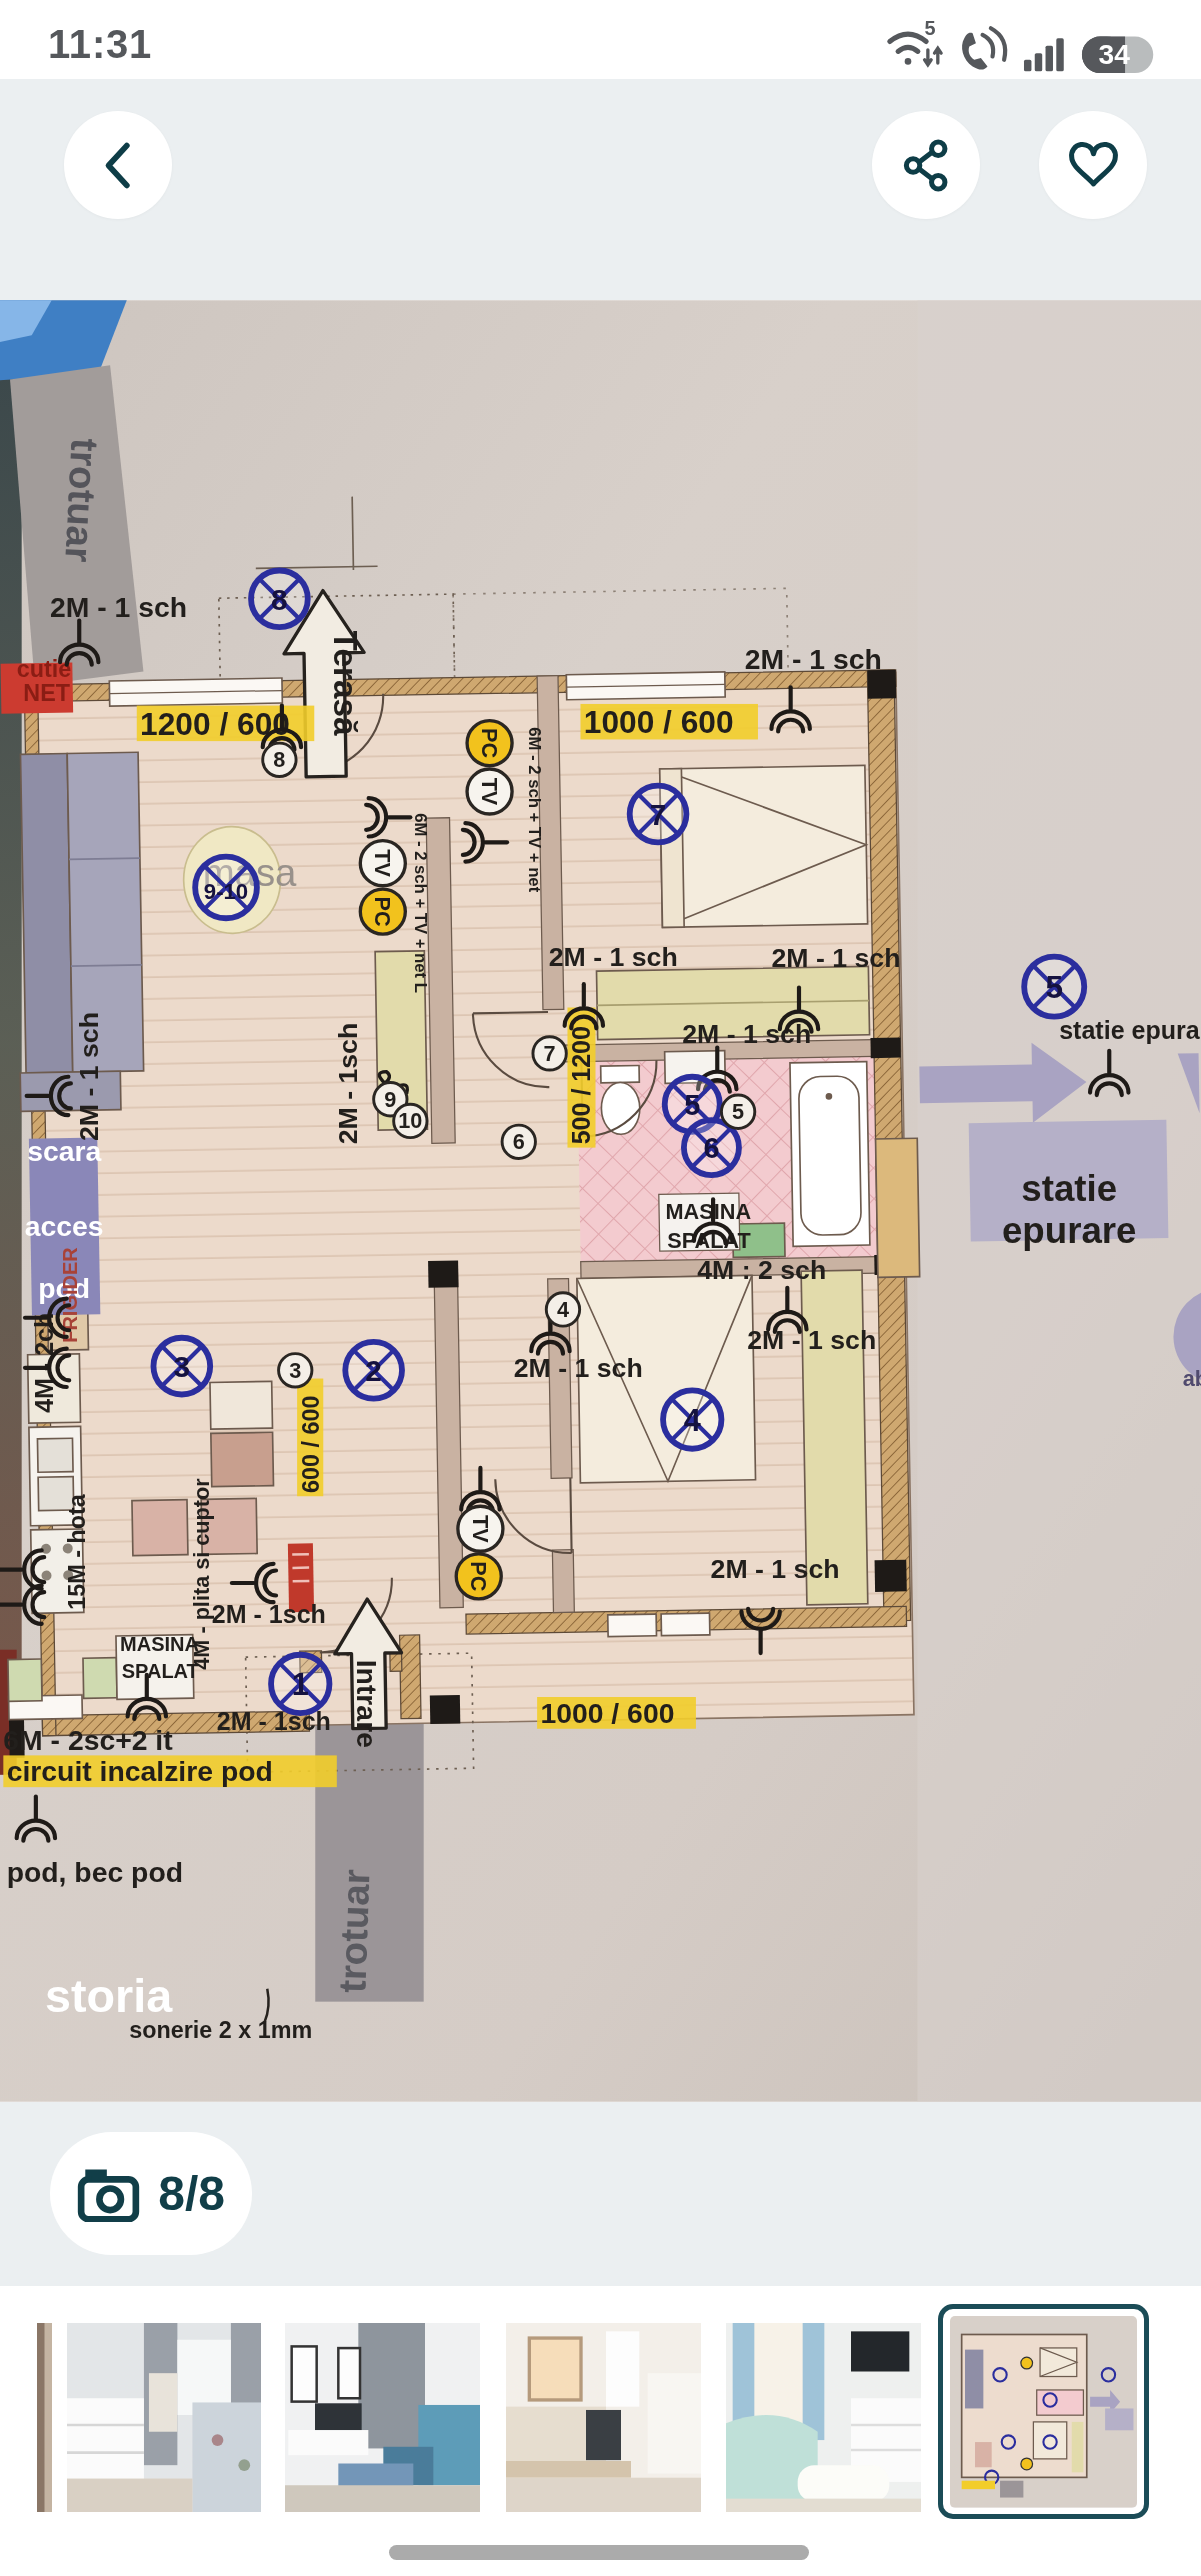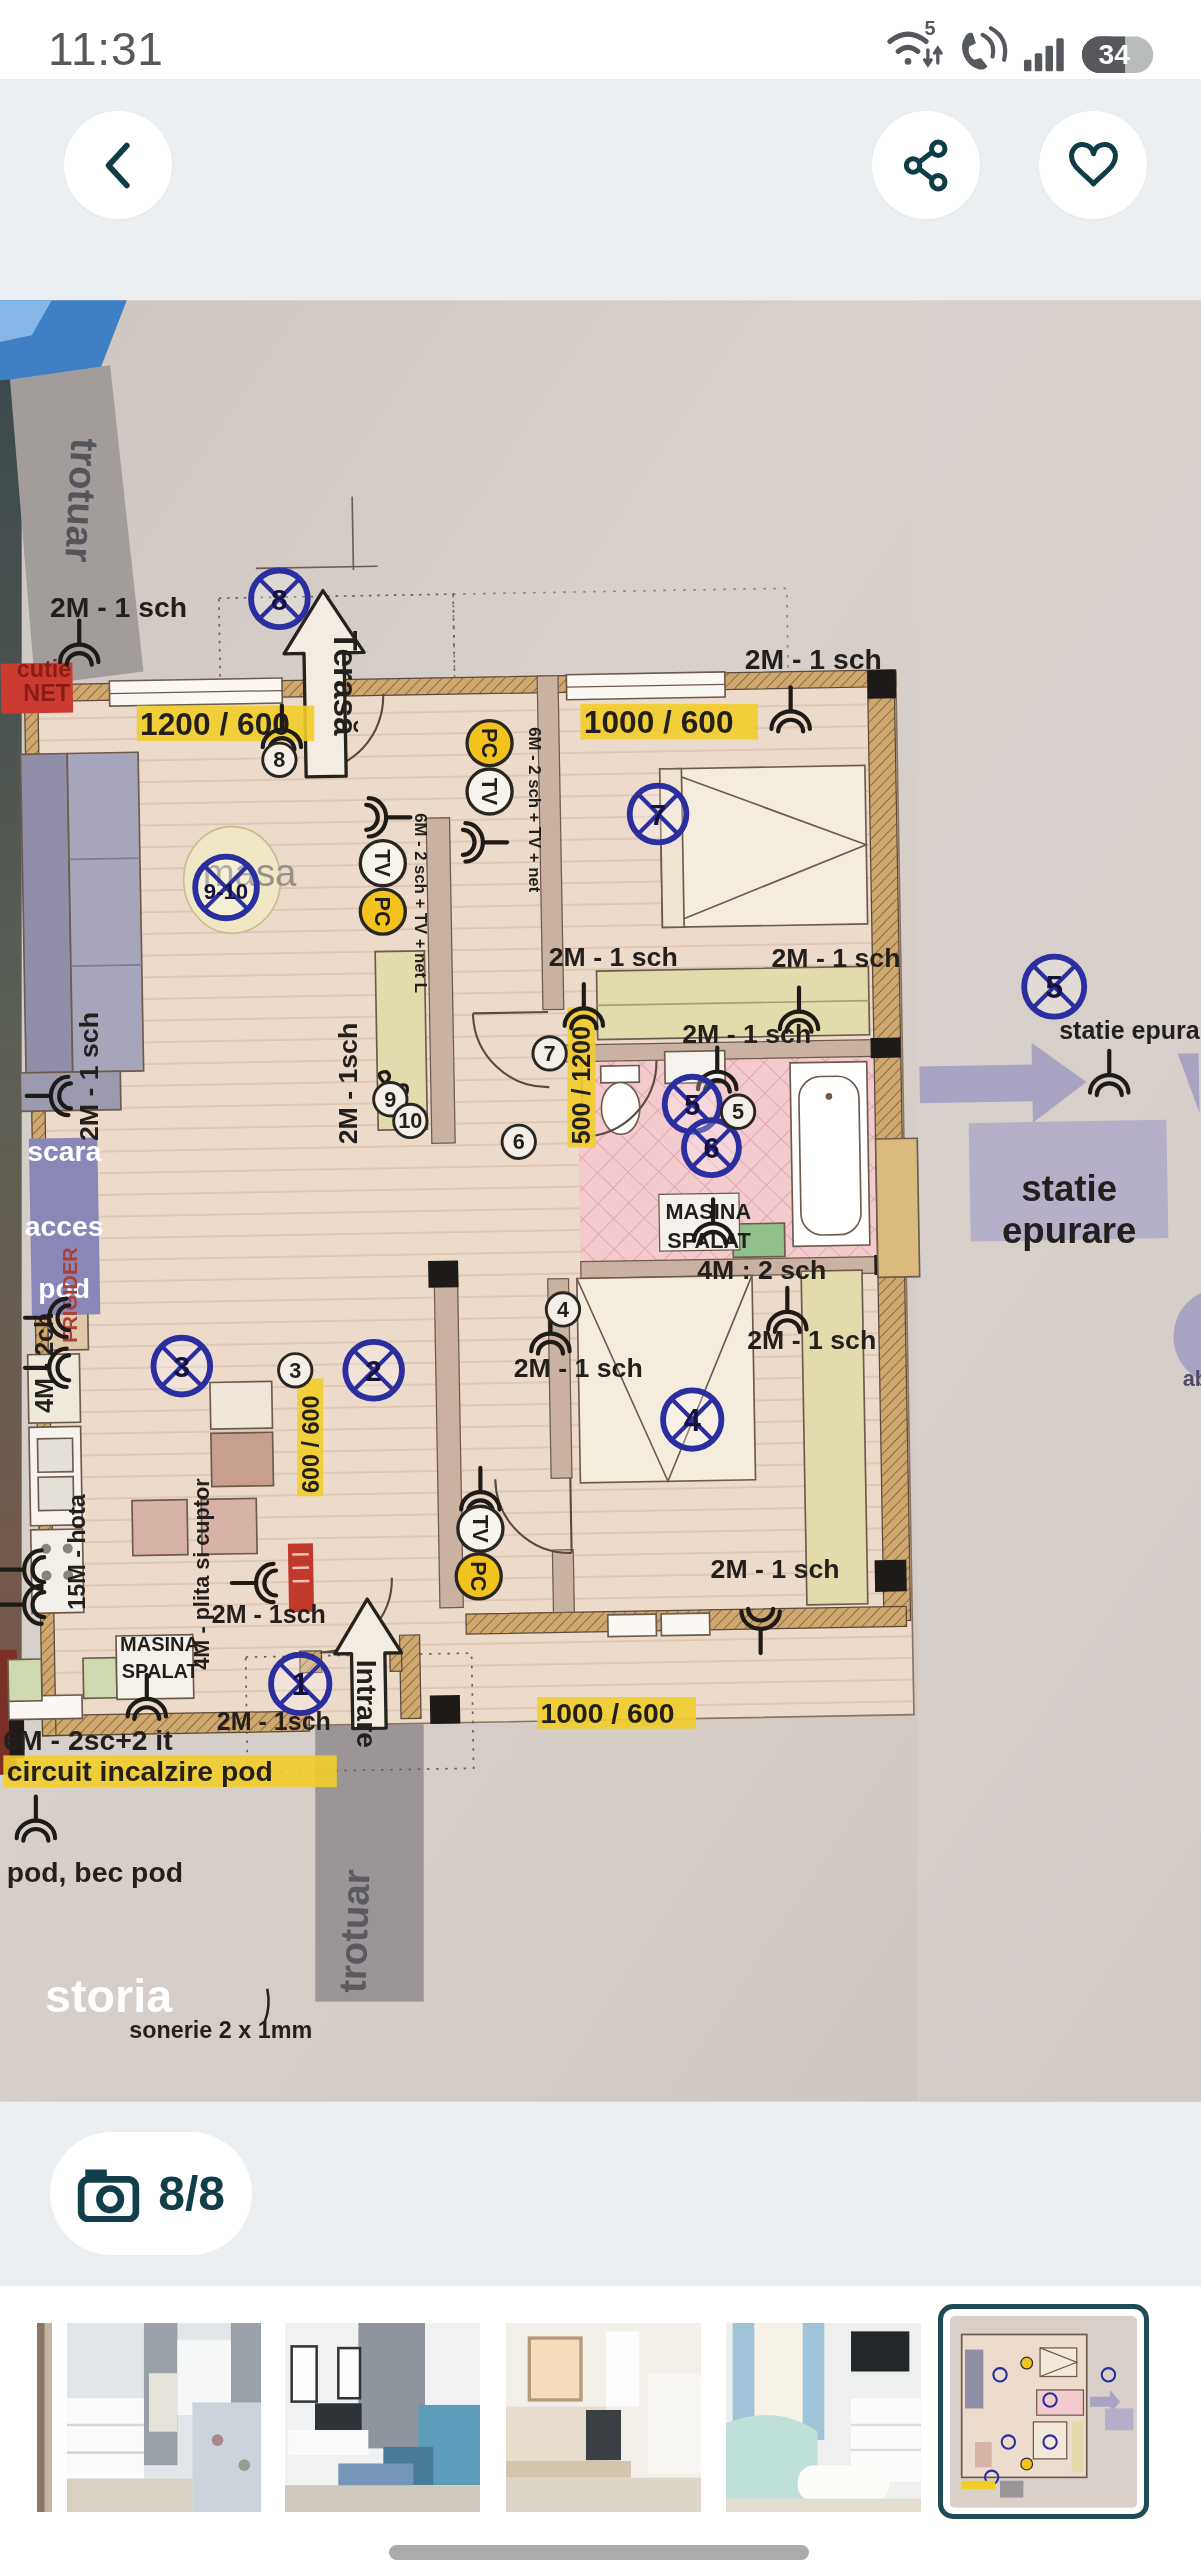--- a/index.html
+++ b/index.html
@@ -1,18 +1,18 @@
 <!DOCTYPE html>
 <html style="font-size:13.3px"><head>
 <meta charset="utf-8">
 <style>
   html,body{margin:0;padding:0;background:#fff;}
   body{width:1201px;height:2576px;position:relative;font-family:"Liberation Sans",sans-serif;overflow:hidden;}
   .status-bar{position:absolute;left:0;top:0;width:1201px;height:79px;background:#ffffff;}
-  .status-time{position:absolute;left:48px;top:22px;font-size:46px;font-weight:400;color:#55585c;letter-spacing:0.8px;}
+  .status-time{position:absolute;left:48px;top:22px;font-size:40px;font-weight:700;color:#55585c;letter-spacing:0.8px;}
   .status-icons{position:absolute;right:42px;top:20px;}
   .nav-band{position:absolute;left:0;top:79px;width:1201px;height:221px;background:#ebeff1;}
   .circle-btn{position:absolute;width:108px;height:108px;border-radius:50%;background:#ffffff;top:32px;display:flex;align-items:center;justify-content:center;box-shadow:0 0.8px 3.3px rgba(0,0,0,0.04);}
   .photo-area{position:absolute;left:0;top:300px;width:1201px;height:1802px;}
   .counter-band{position:absolute;left:0;top:2102px;width:1201px;height:208px;background:#ebeff1;}
   .counter-pill{position:absolute;left:50px;top:30px;width:202px;height:123px;background:#ffffff;border-radius:67px;display:flex;align-items:center;justify-content:center;gap:18.4px;}
   .counter-text{font-size:48px;font-weight:600;color:#113e48;}
   .thumbs{position:absolute;left:0;top:2286px;width:1201px;height:290px;background:#ffffff;}
   .thumb{position:absolute;top:37px;height:189px;overflow:hidden;}
   .thumb svg{display:block;width:100%;height:100%;}

